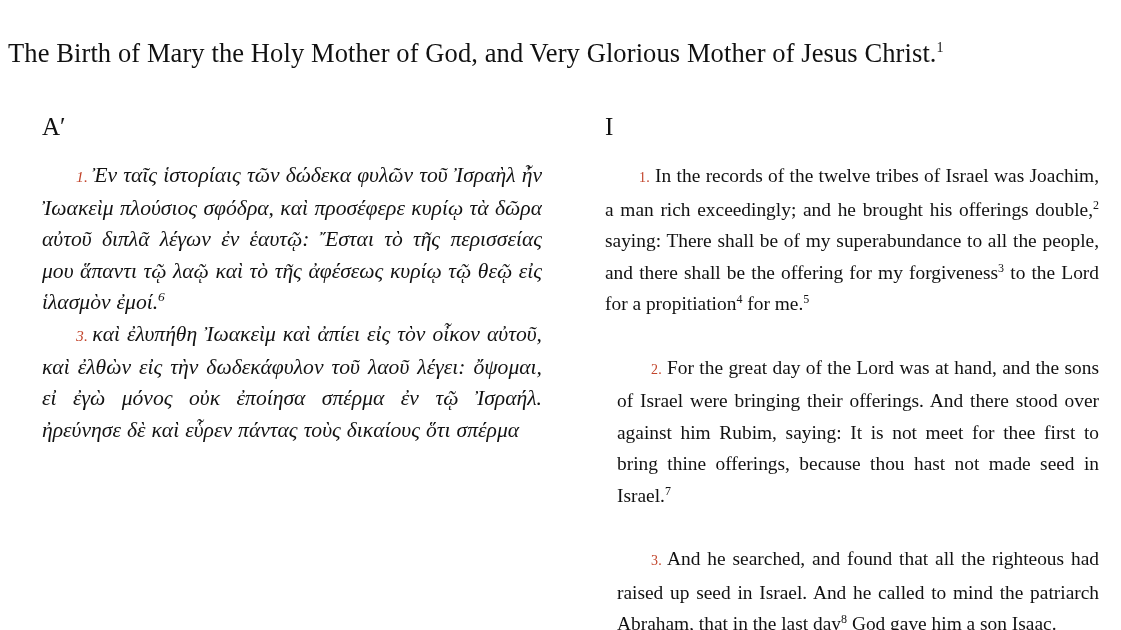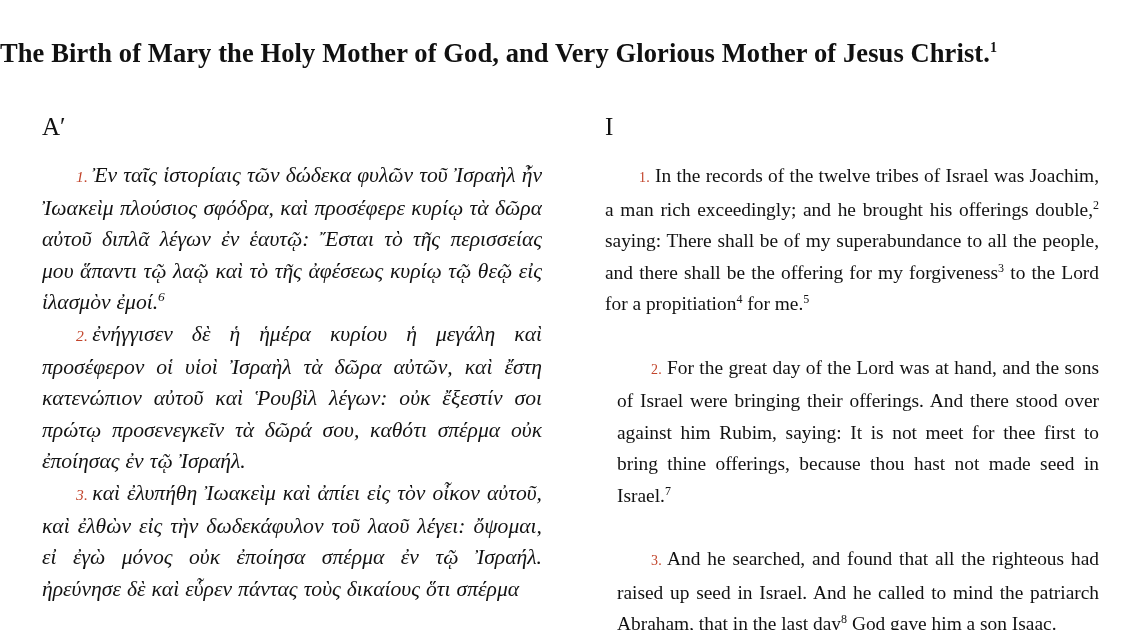--- a/index.html
+++ b/index.html
@@ -12,28 +12,28 @@
     height: 630px;
     overflow: hidden;
     font-family: "Liberation Serif", "DejaVu Serif", serif;
     color: #111111;
     position: relative;
   }
 
   
   .page-title {
     position: absolute;
-    left: 0;
+    left: 8px;
     top: 18px;
     width: 1105px;
     font-size: 26.5px;
     line-height: 34px;
     letter-spacing: 0.1px;
     white-space: nowrap;
-    font-weight: 700;
+    font-weight: 400;
     color: #111111;
   }
   .page-title .fn {
     font-size: 14px;
     vertical-align: super;
     line-height: 0;
     letter-spacing: 0;
   }
 
   
@@ -109,21 +109,20 @@
 
 <h1 class="page-title"><span>The Birth of Mary the Holy Mother of God, and Very Glorious Mother of Jesus Christ.</span><span class="fn">1</span></h1>
 
 <div class="columns">
 
   <div class="col col-greek">
     <div class="chapter-head">Α′</div>
 
     <p class="para"><span class="pnum">1.</span><span>Ἐν ταῖς ἱστορίαις τῶν δώδεκα φυλῶν τοῦ Ἰσραὴλ ἦν Ἰωακεὶμ πλούσιος σφόδρα, καὶ προσέφερε κυρίῳ τὰ δῶρα αὐτοῦ διπλᾶ λέγων ἐν ἑαυτῷ: Ἔσται τὸ τῆς περισσείας μου ἅπαντι τῷ λαῷ καὶ τὸ τῆς ἀφέσεως κυρίῳ τῷ θεῷ εἰς ἱλασμὸν ἐμοί.</span><sup>6</sup></p>
 
-    <p class="para"><span class="pnum">2.</span><span>ἐνήγγισεν δὲ ἡ ἡμέρα κυρίου ἡ μεγάλη καὶ προσέφερον οἱ υἱοὶ Ἰσραὴλ τὰ δῶρα αὐτῶν, καὶ ἔστη κατενώπιον αὐτοῦ καὶ Ῥουβὶλ λέγων:  οὐκ ἔξεστίν σοι πρώτῳ προσενεγκεῖν τὰ δῶρά σου, καθότι σπέρμα οὐκ ἐποίησας ἐν τῷ Ἰσραήλ.</span></p>
 
     <p class="para"><span class="pnum">3.</span><span>καὶ ἐλυπήθη Ἰωακεὶμ καὶ ἀπίει εἰς τὸν οἶκον αὐτοῦ, καὶ ἐλθὼν εἰς τὴν δωδεκάφυλον τοῦ λαοῦ λέγει: ὄψομαι, εἰ ἐγὼ μόνος οὐκ ἐποίησα σπέρμα ἐν τῷ Ἰσραήλ. ἠρεύνησε δὲ καὶ εὗρεν πάντας τοὺς δικαίους ὅτι σπέρμα</span></p>
   </div>
 
   <div class="col col-english">
     <div class="chapter-head">I</div>
 
     <p class="para"><span class="pnum">1.</span><span>In the records of the twelve tribes of Israel was Joachim, a man rich exceedingly; and he brought his offerings double,</span><sup>2</sup><span> saying: There shall be of my superabundance to all the people, and there shall be the offering for my forgiveness</span><sup>3</sup><span> to the Lord for a propitiation</span><sup>4</sup><span> for me.</span><sup>5</sup></p>
 
     <p class="para"><span class="pnum">2.</span><span>For the great day of the Lord was at hand, and the sons of Israel were bringing their offerings.  And there stood over against him Rubim, saying: It is not meet for thee first to bring thine offerings, because thou hast not made seed in Israel.</span><sup>7</sup></p>

